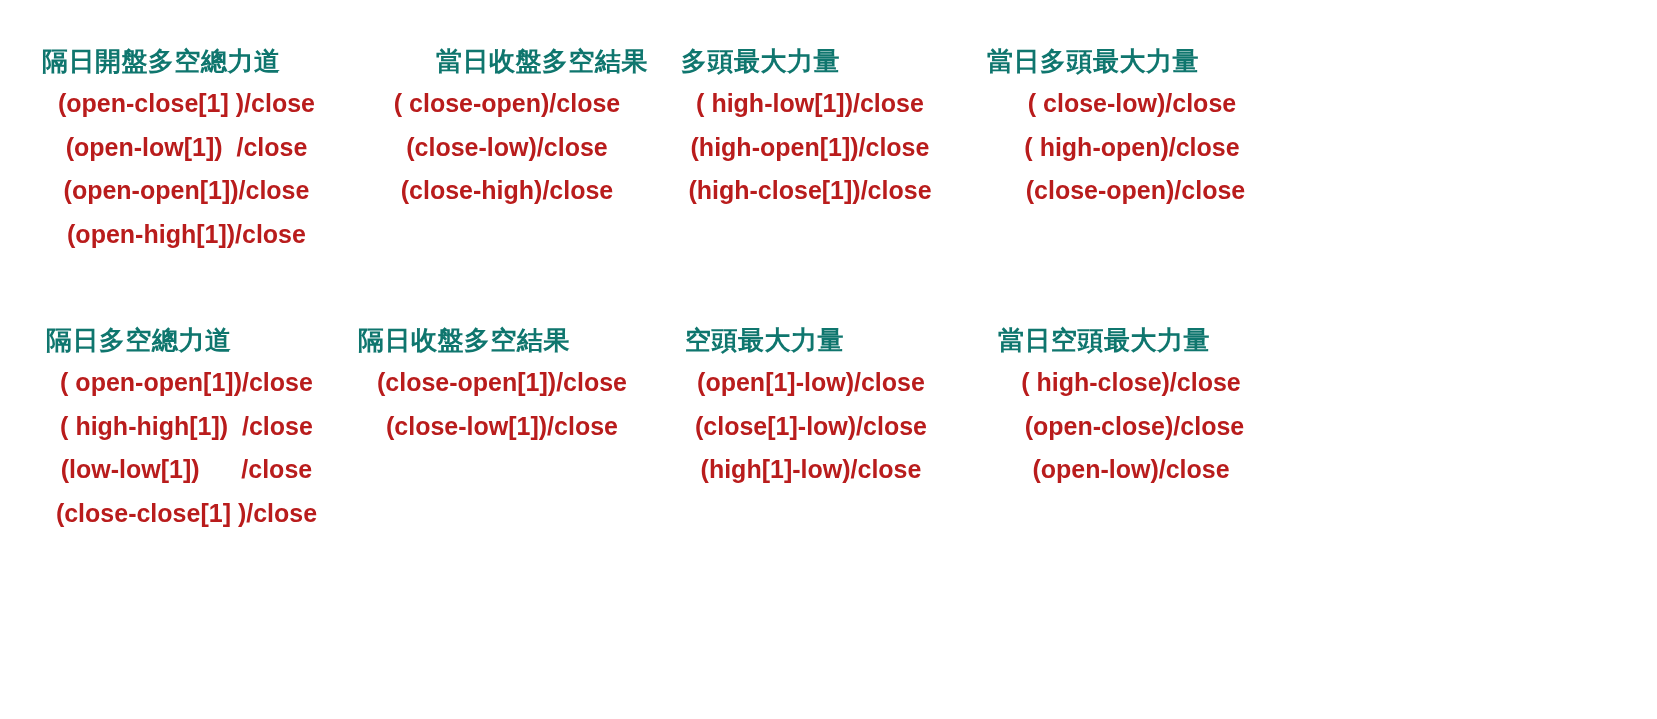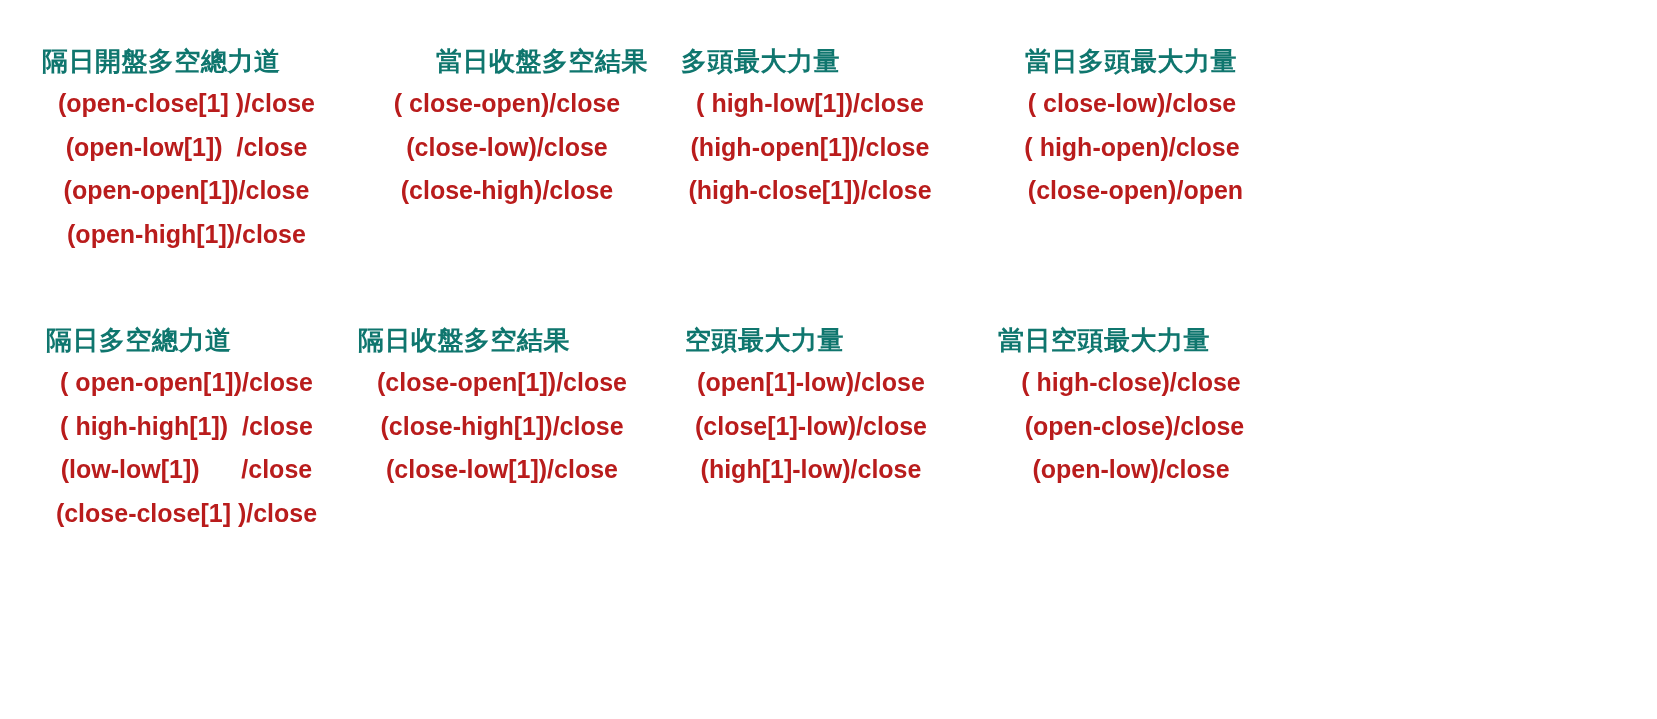--- a/index.html
+++ b/index.html
@@ -46,21 +46,21 @@
     font-weight: 700;
     letter-spacing: 0.5px;
     line-height: 30px;
     white-space: pre;
     margin: 0 0 6px 0;
     font-family: "Liberation Sans", "DejaVu Sans", sans-serif;
   }
   .heading-c1r1 { padding-left: 32px; }
   .heading-c2r1 { padding-left: 15px; text-align: right; }
   .heading-c3r1 { padding-left: 26px; }
-  .heading-c4r1 { padding-left: 22px; text-align: center; }
+  .heading-c4r1 { padding-left: 22px; }
   .heading-c1r2 { padding-left: 36px; }
   .heading-c2r2 { padding-left: 10px; }
   .heading-c3r2 { padding-left: 30px; }
   .heading-c4r2 { padding-left: 33px; }
 
   .formula-list {
     list-style: none;
     margin: 0;
     padding: 0;
   }
@@ -117,21 +117,21 @@
         <li class="formula">(high-open[1])/close</li>
         <li class="formula">(high-close[1])/close</li>
       </ul>
     </div>
 
     <div class="block col-4 r1">
       <div class="block-heading heading-c4r1">當日多頭最大力量</div>
       <ul class="formula-list">
         <li class="formula">( close-low)/close</li>
         <li class="formula">( high-open)/close</li>
-        <li class="formula"> (close-open)/open</li>
+        <li class="formula"> (close-open)/close</li>
       </ul>
     </div>
 
   </div>
 
   <div class="grid-row row-2">
 
     <div class="block col-1 r2">
       <div class="block-heading heading-c1r2">隔日多空總力道</div>
       <ul class="formula-list">
@@ -139,21 +139,20 @@
         <li class="formula">( high-high[1])  /close</li>
         <li class="formula">(low-low[1])      /close</li>
         <li class="formula">(close-close[1] )/close</li>
       </ul>
     </div>
 
     <div class="block col-2 r2">
       <div class="block-heading heading-c2r2">隔日收盤多空結果</div>
       <ul class="formula-list">
         <li class="formula">(close-open[1])/close</li>
-        <li class="formula">(close-high[1])/close</li>
         <li class="formula">(close-low[1])/close</li>
       </ul>
     </div>
 
     <div class="block col-3 r2">
       <div class="block-heading heading-c3r2">空頭最大力量</div>
       <ul class="formula-list">
         <li class="formula">(open[1]-low)/close</li>
         <li class="formula">(close[1]-low)/close</li>
         <li class="formula">(high[1]-low)/close</li>

